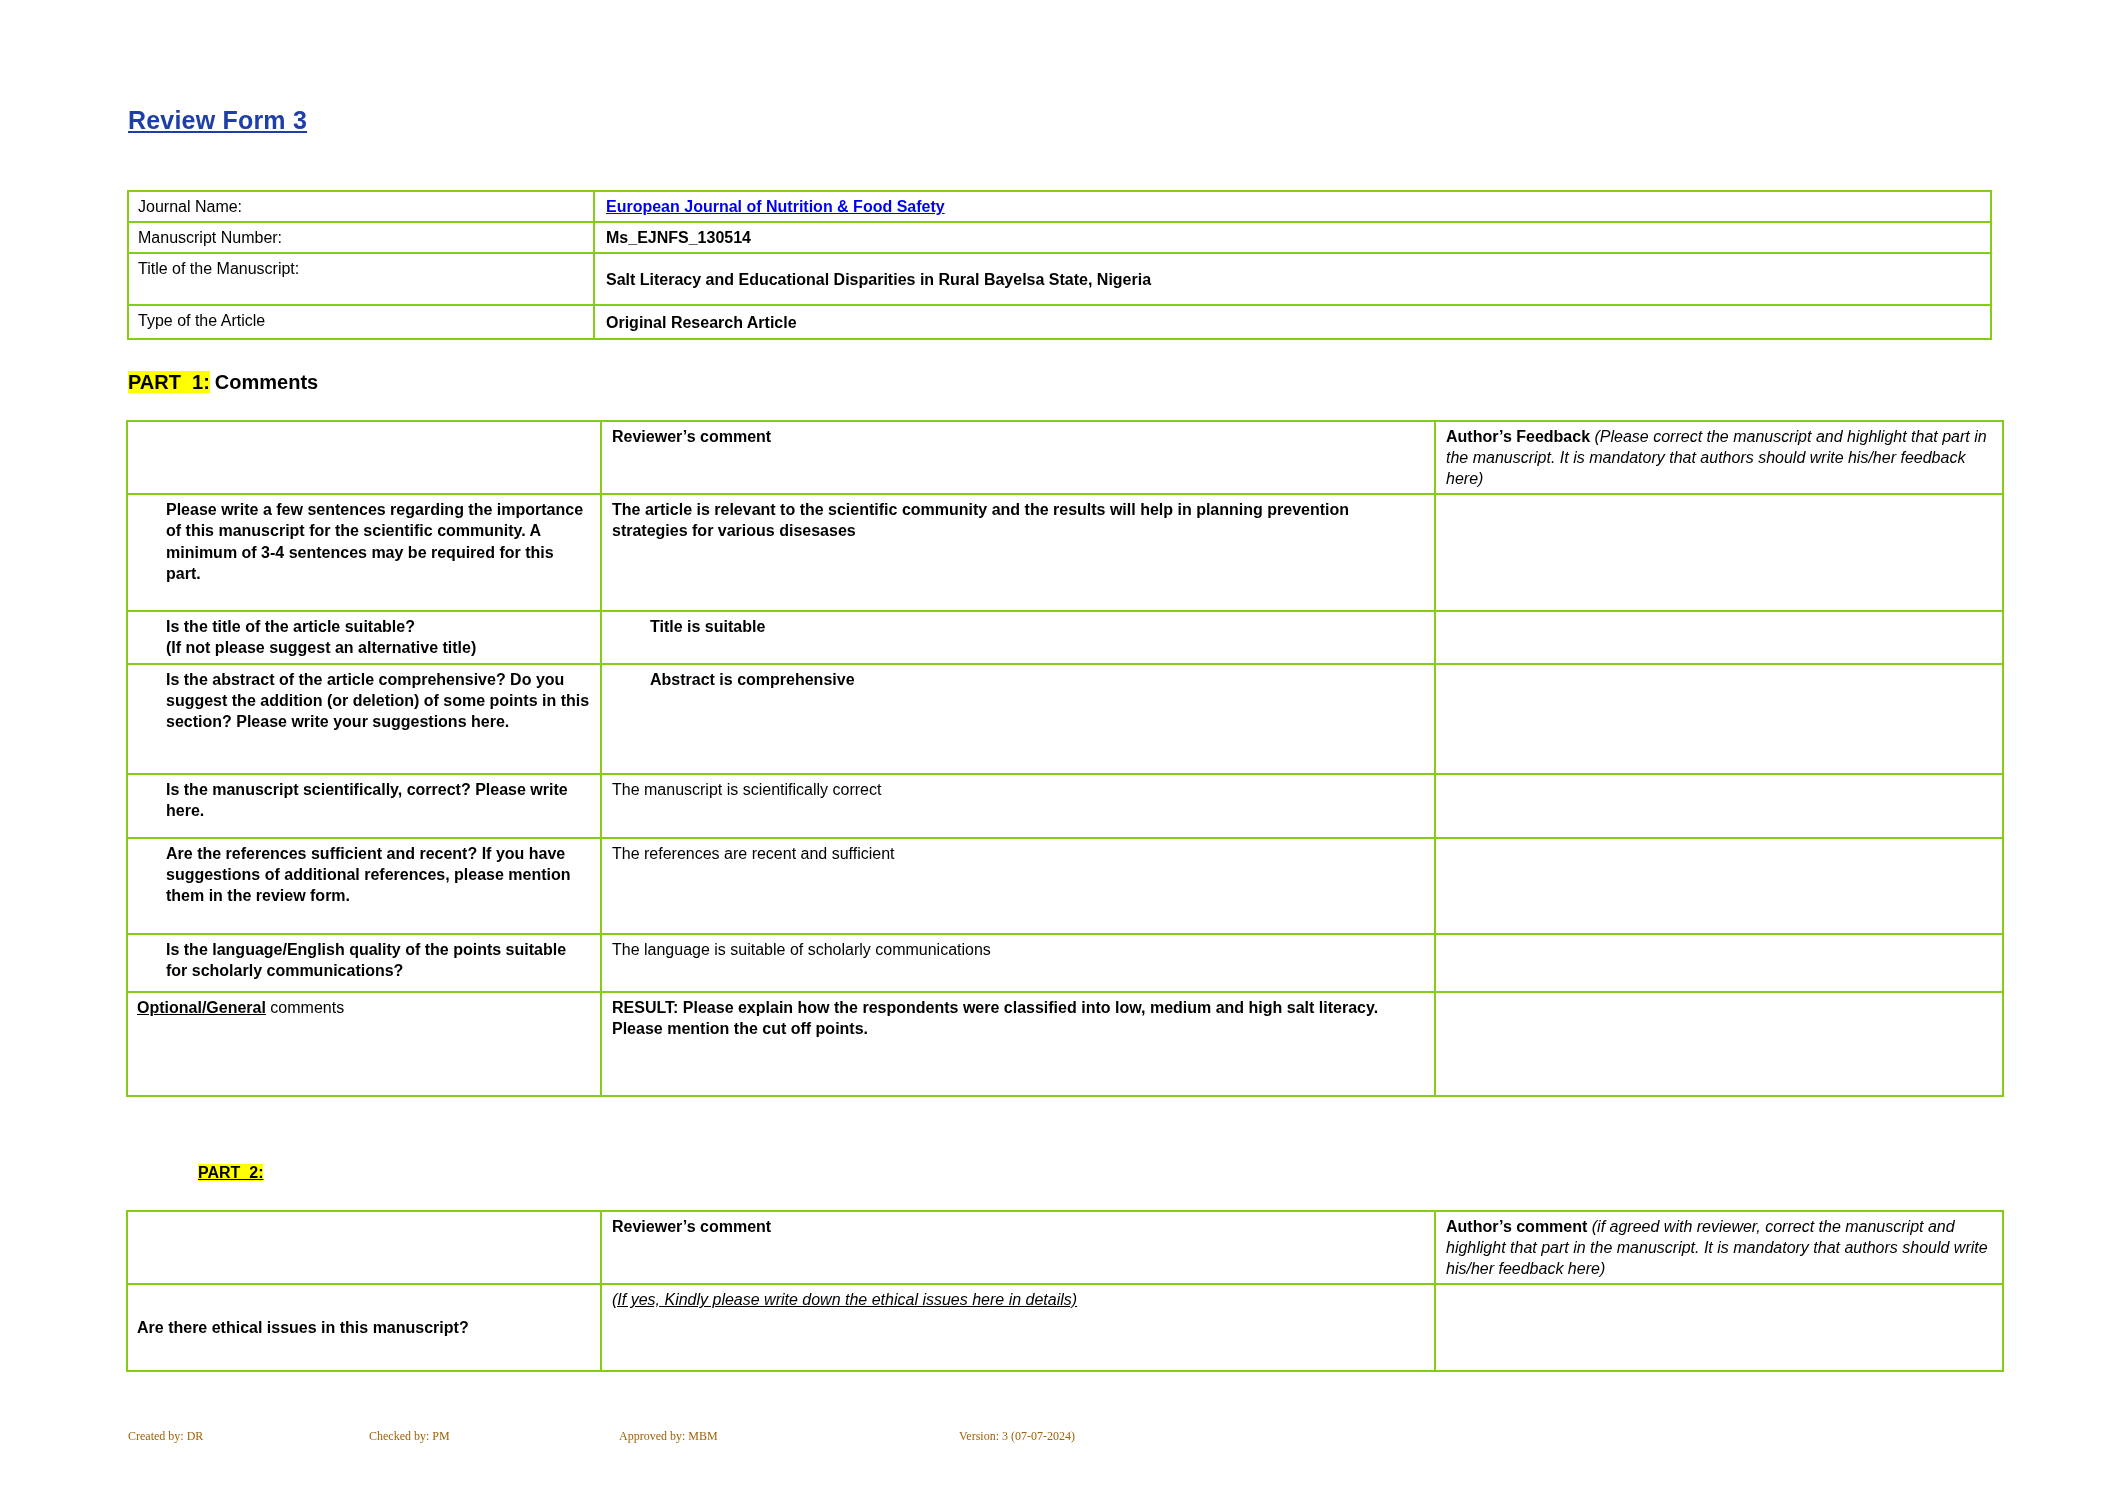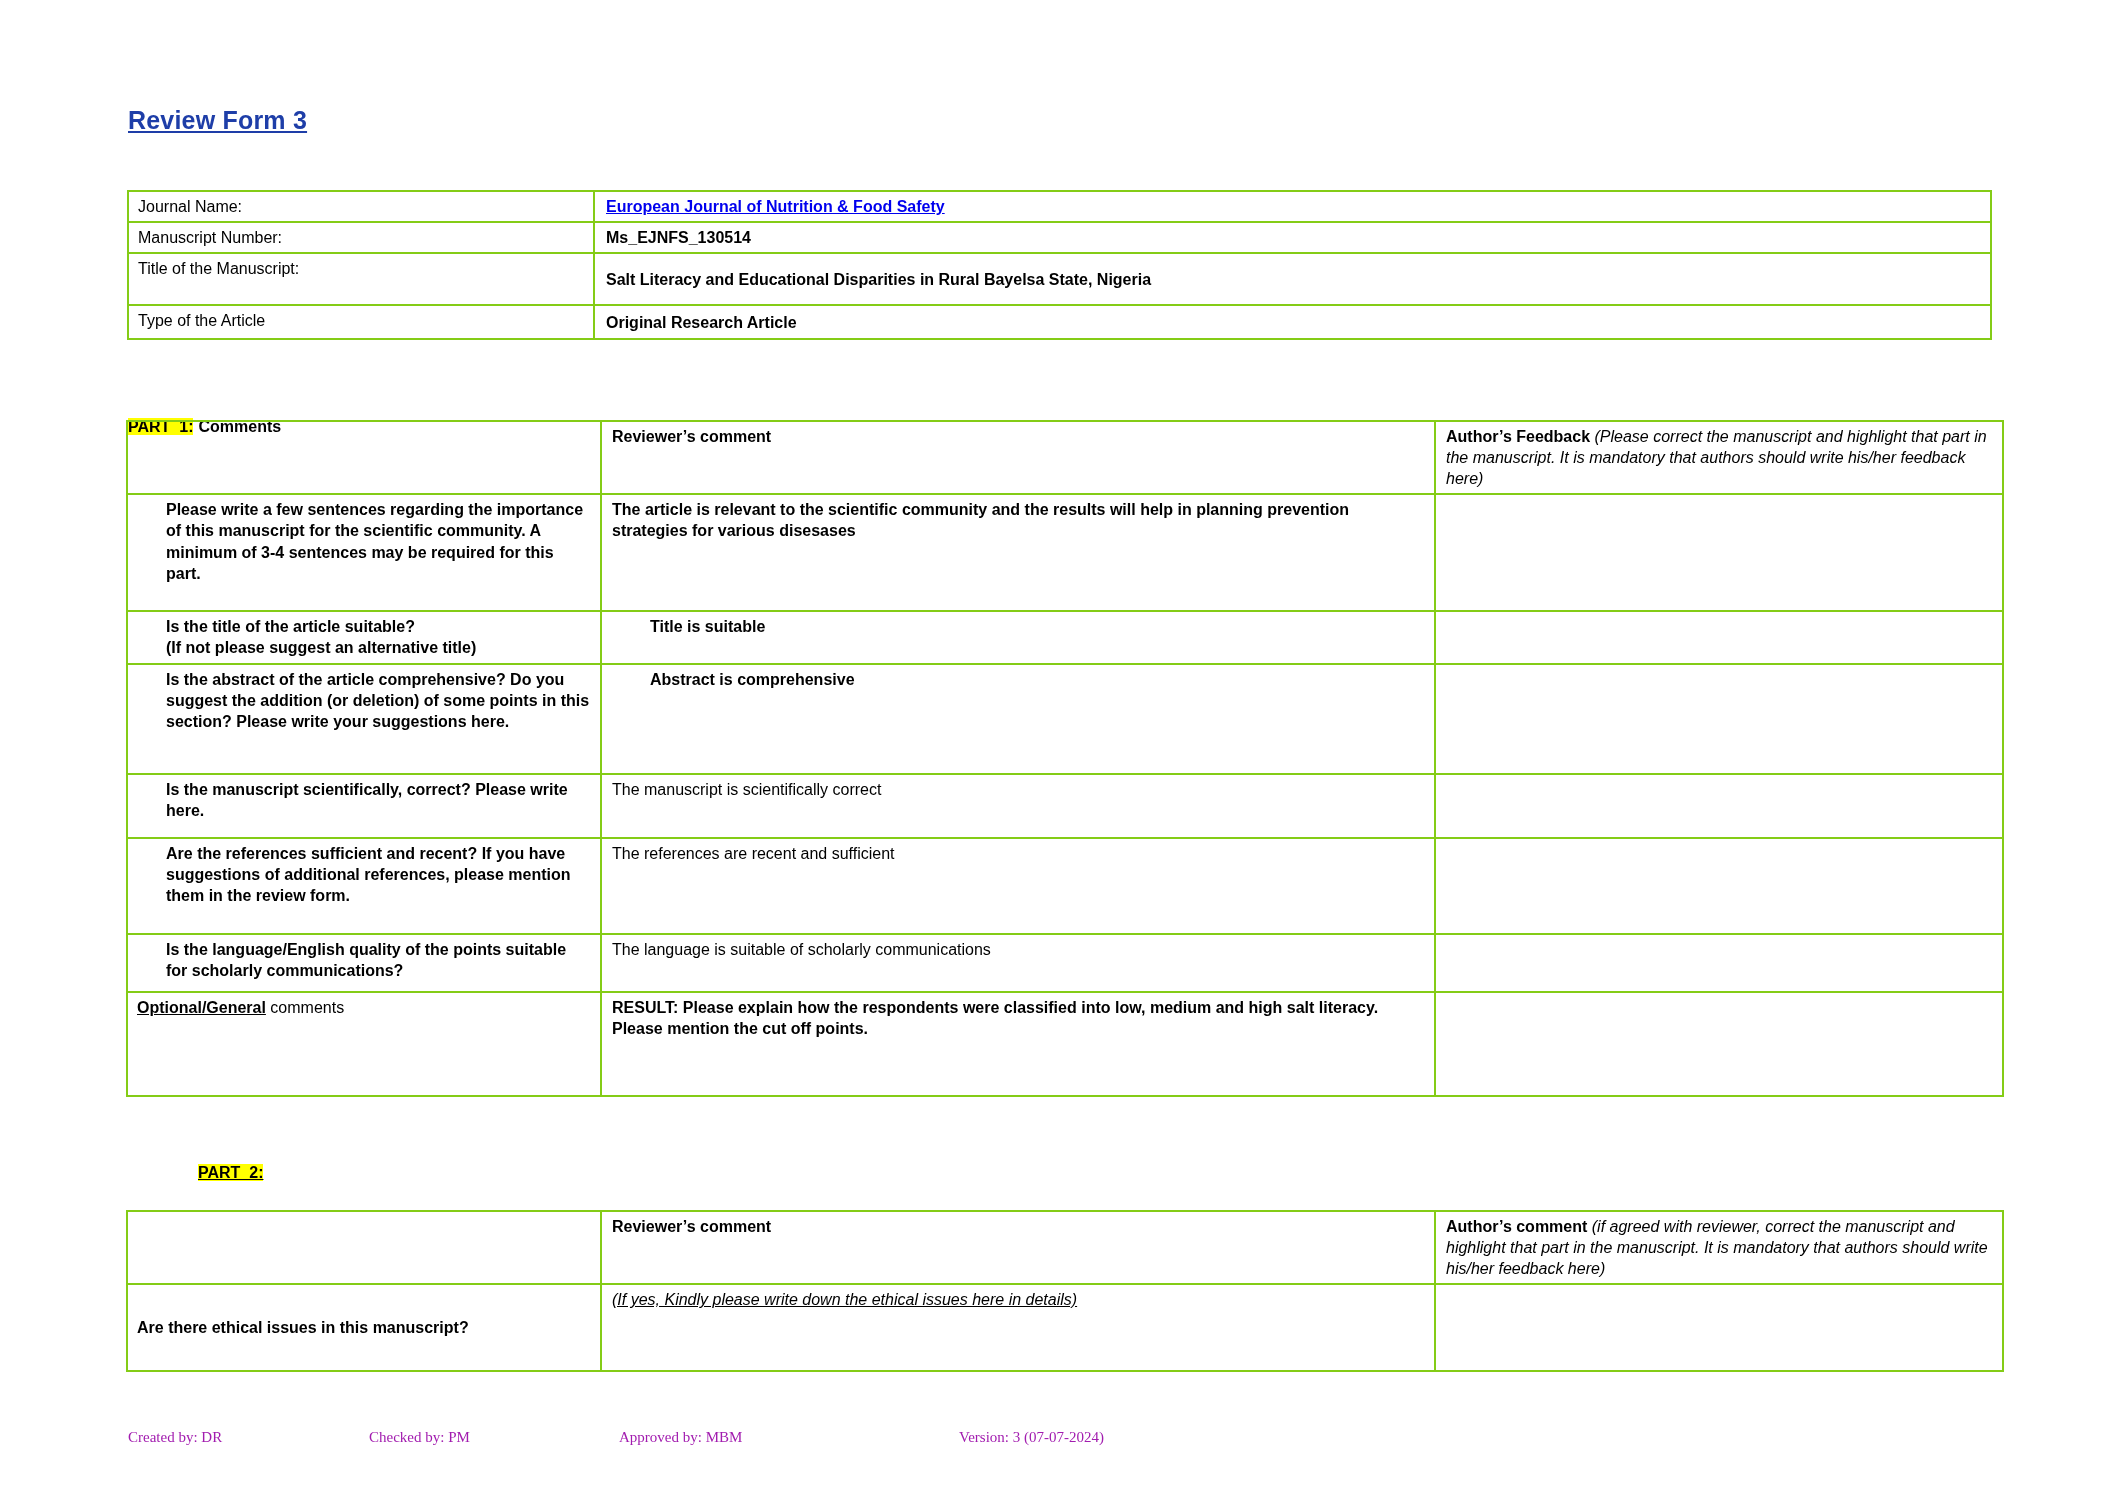--- a/index.html
+++ b/index.html
@@ -39,21 +39,21 @@
   .info-table { position: absolute; left: 127px; top: 190px; width: 1863px; }
   .info-table td.lbl { padding-left: 9px; }
   .info-table td.val { font-weight: bold; vertical-align: middle; padding-left: 11px; }
   .info-table tr.ir1 { height: 28px; }
   .info-table tr.ir2 { height: 28px; }
   .info-table tr.ir3 { height: 52px; }
   .info-table tr.ir4 { height: 34px; }
   a.journal-link { color: #0000ee; font-weight: bold; text-decoration: underline; }
 
   
-  .part1-head { position: absolute; left: 128px; top: 371px; font-size: 16px; font-weight: bold; margin-top: 47px; }
+  .part1-head { position: absolute; left: 128px; top: 371px; font-size: 20px; font-weight: bold; }
   .part2-head { position: absolute; left: 198px; top: 1164px; font-size: 16px; font-weight: bold; }
   .hl { background: #ffff00; white-space: pre-wrap; }
   .hl-underline { text-decoration: underline; }
   .head-rest { margin-left: 5px; }
 
   
   .review-table { position: absolute; left: 126px; top: 420px; width: 1876px; }
   .part2-table  { position: absolute; left: 126px; top: 1210px; width: 1876px; }
 
   td.qcell { font-weight: bold; padding-left: 38px; white-space: pre-line; }
@@ -83,22 +83,22 @@
   td.ethics-c { font-style: italic; text-decoration: underline; padding-left: 10px; }
 
   .opt-underline { font-weight: bold; text-decoration: underline; }
   .opt-rest { font-weight: normal; }
 
   
   .footer-item {
     position: absolute;
     top: 1429px;
     font-family: "Liberation Serif", serif;
-    font-size: 15px;
-    color: #a21caf;
+    font-size: 12px;
+    color: #a16207;
   }
   .f1 { left: 128px; }
   .f2 { left: 369px; }
   .f3 { left: 619px; }
   .f4 { left: 959px; }
 </style>
 </head>
 <body>
 
 <div class="page">

